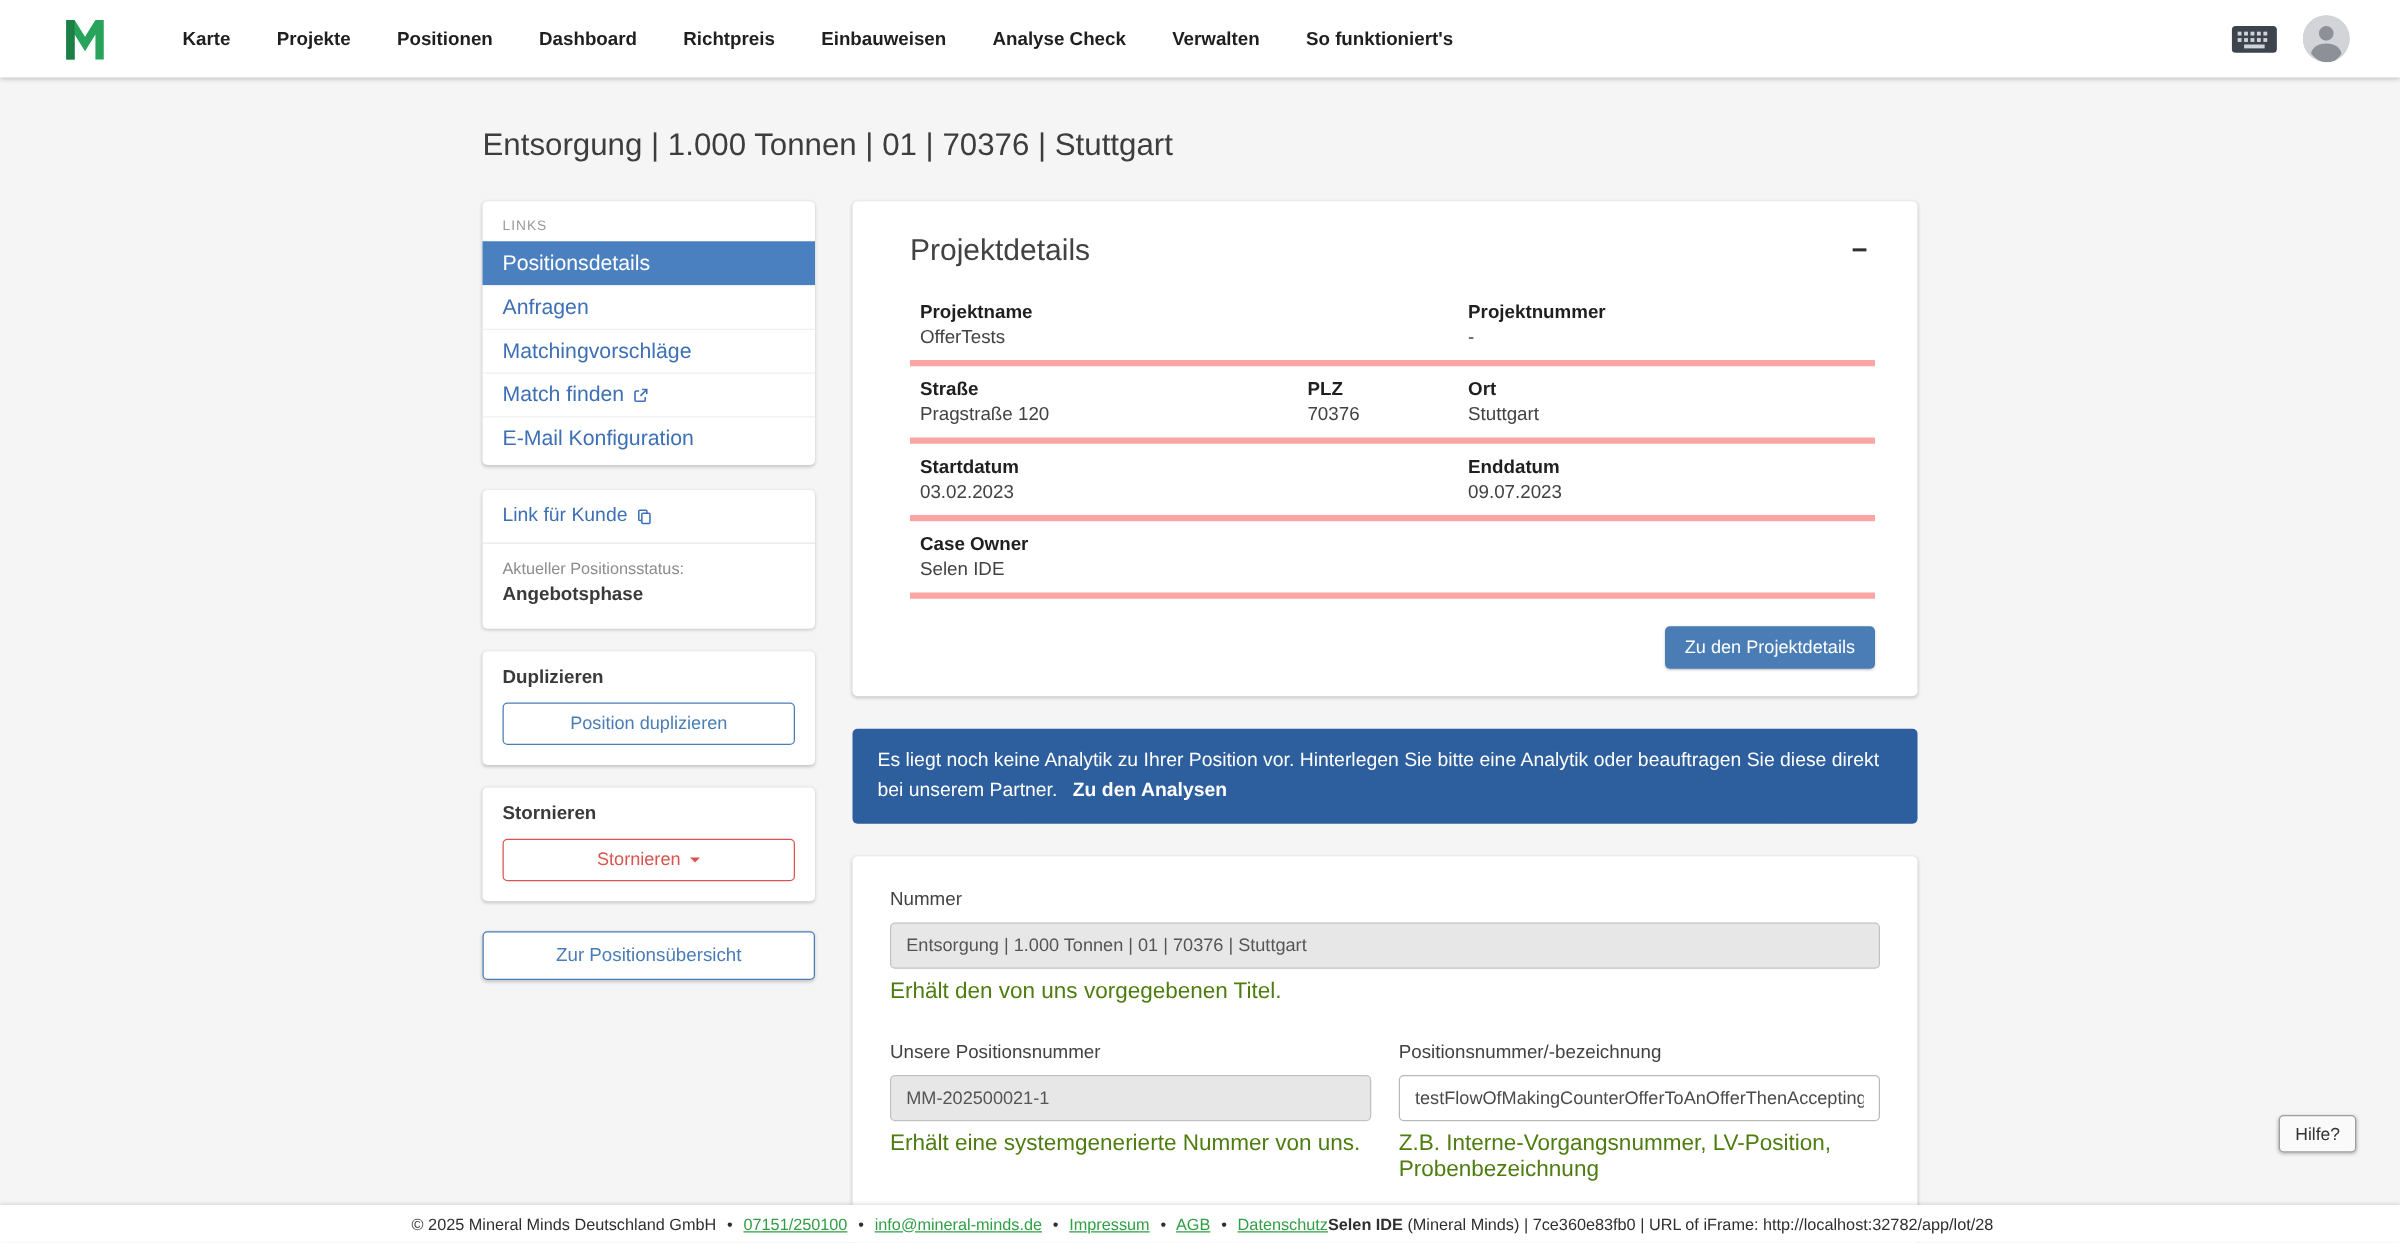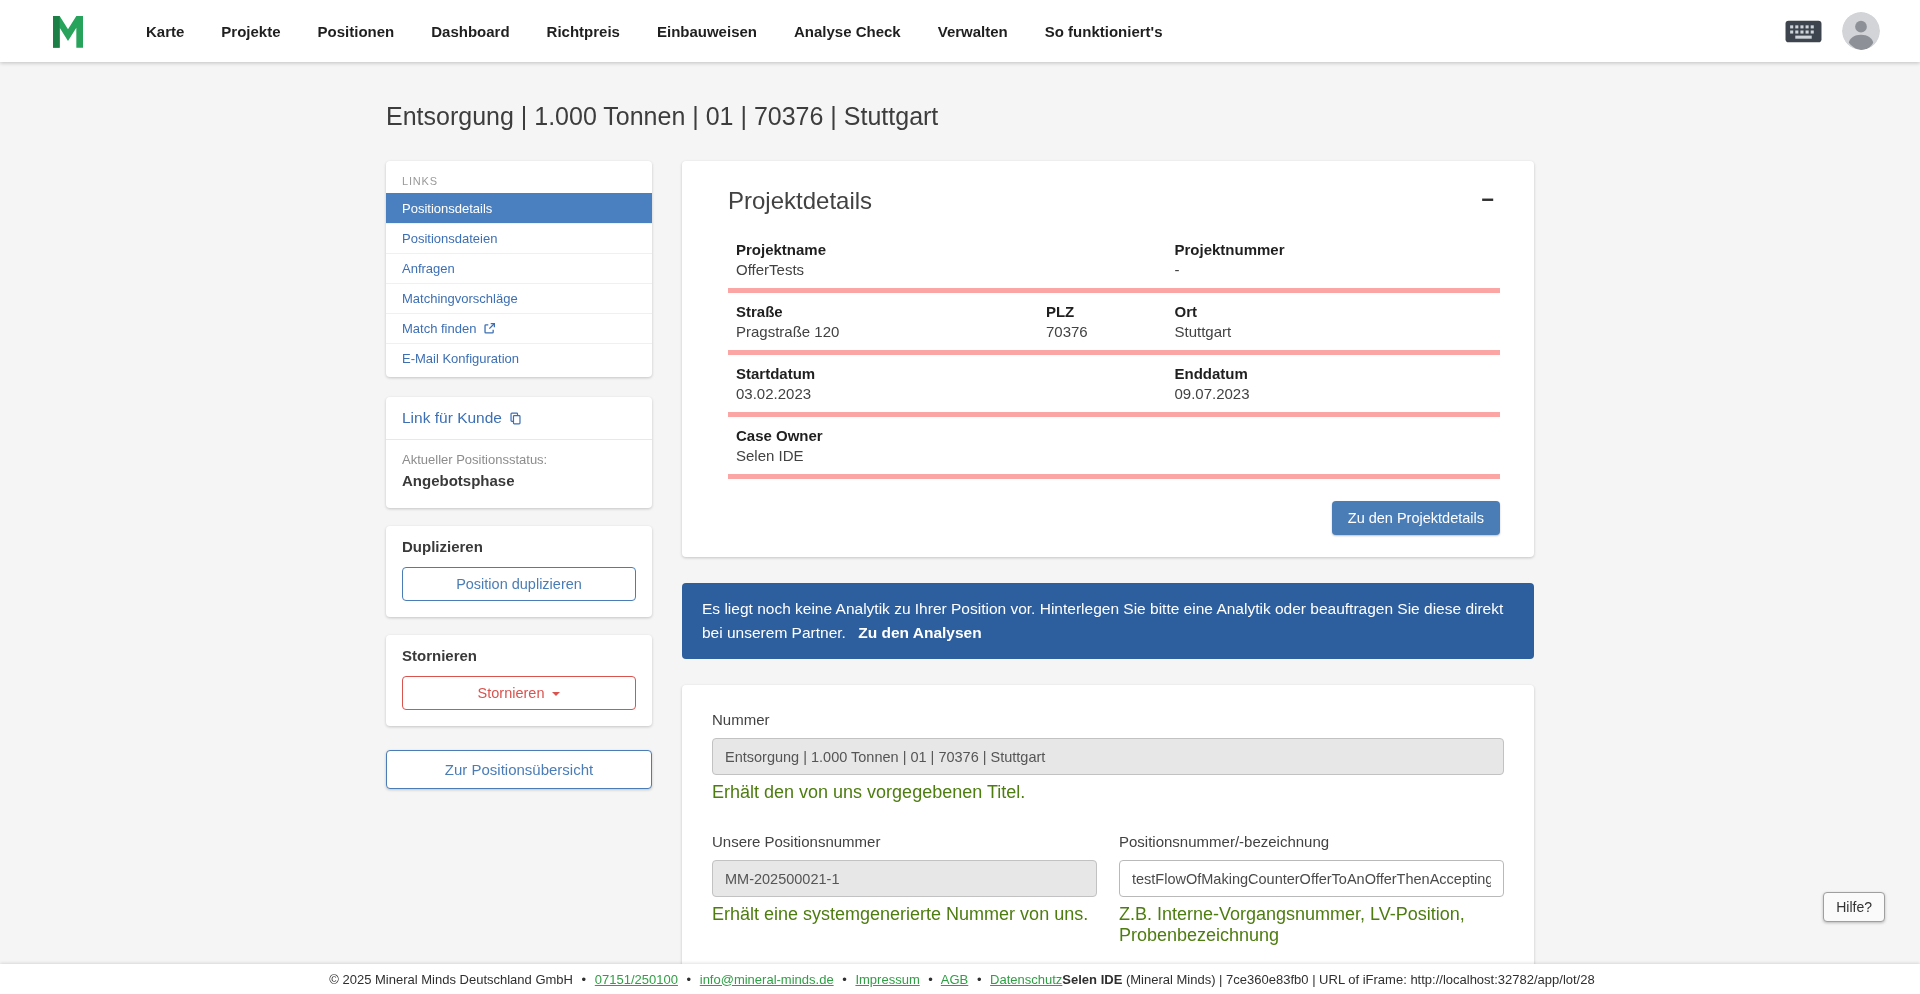--- a/index.html
+++ b/index.html
@@ -27,21 +27,21 @@
   
   .content { width:1148px; margin:0 auto; padding-top:40px; }
   .page-title { font-size:25px; font-weight:500; color:#3d3d3d; }
   .layout { display:flex; gap:30px; margin-top:30px; align-items:flex-start; }
 
   
   .sidebar { width:266px; flex:0 0 266px; }
   .card { background:#fff; border-radius:4px; box-shadow:0 1px 3px rgba(0,0,0,.2); }
   .links-card { padding:8px 0 4px; margin-bottom:20px; }
   .links-label { font-size:11px; color:#9a9a9a; letter-spacing:.8px; padding:6px 16px; }
-  .side-item { padding:7px 16px; font-size:13px; color:#3d6fb4; cursor:pointer;
+  .side-item { padding:7px 16px; font-size:17px; color:#3d6fb4; cursor:pointer;
                display:flex; align-items:center; gap:7px; border-top:1px solid #f0f0f0; }
   .side-item.active { background:#4b80c0; color:#fff; border-top-color:transparent; }
   .ext-icon { line-height:0; color:#3d6fb4; }
 
   .customer-card { padding:12px 16px 19px; margin-bottom:18px; }
   .side-link { font-size:15.5px; color:#3d6fb4; cursor:pointer; display:inline-flex; align-items:center; gap:7px; text-decoration:none; }
   .divider { border-top:1px solid #e8e8e8; margin:12px -16px; }
   .status-label { font-size:13px; color:#8c8c8c; }
   .status-value { font-size:15px; font-weight:700; color:#3a3a3a; margin-top:5px; }
 
@@ -166,23 +166,20 @@
 
   <div class="layout">
 
     <aside class="sidebar">
       <div class="card links-card">
         <div class="links-label">LINKS</div>
         <div class="side-item active">
           <span>Positionsdetails</span>
         </div>
         <div class="side-item">
-          <span>Positionsdateien</span>
-        </div>
-        <div class="side-item">
           <span>Anfragen</span>
         </div>
         <div class="side-item">
           <span>Matchingvorschläge</span>
         </div>
         <div class="side-item">
           <span>Match finden</span>
           <span class="ext-icon">
             <svg viewBox="0 0 16 16" width="13" height="13" fill="none" stroke="currentColor" stroke-width="1.6">
               <path d="M6.5 3.5H3.5a1 1 0 0 0-1 1v8a1 1 0 0 0 1 1h8a1 1 0 0 0 1-1v-3"></path>

